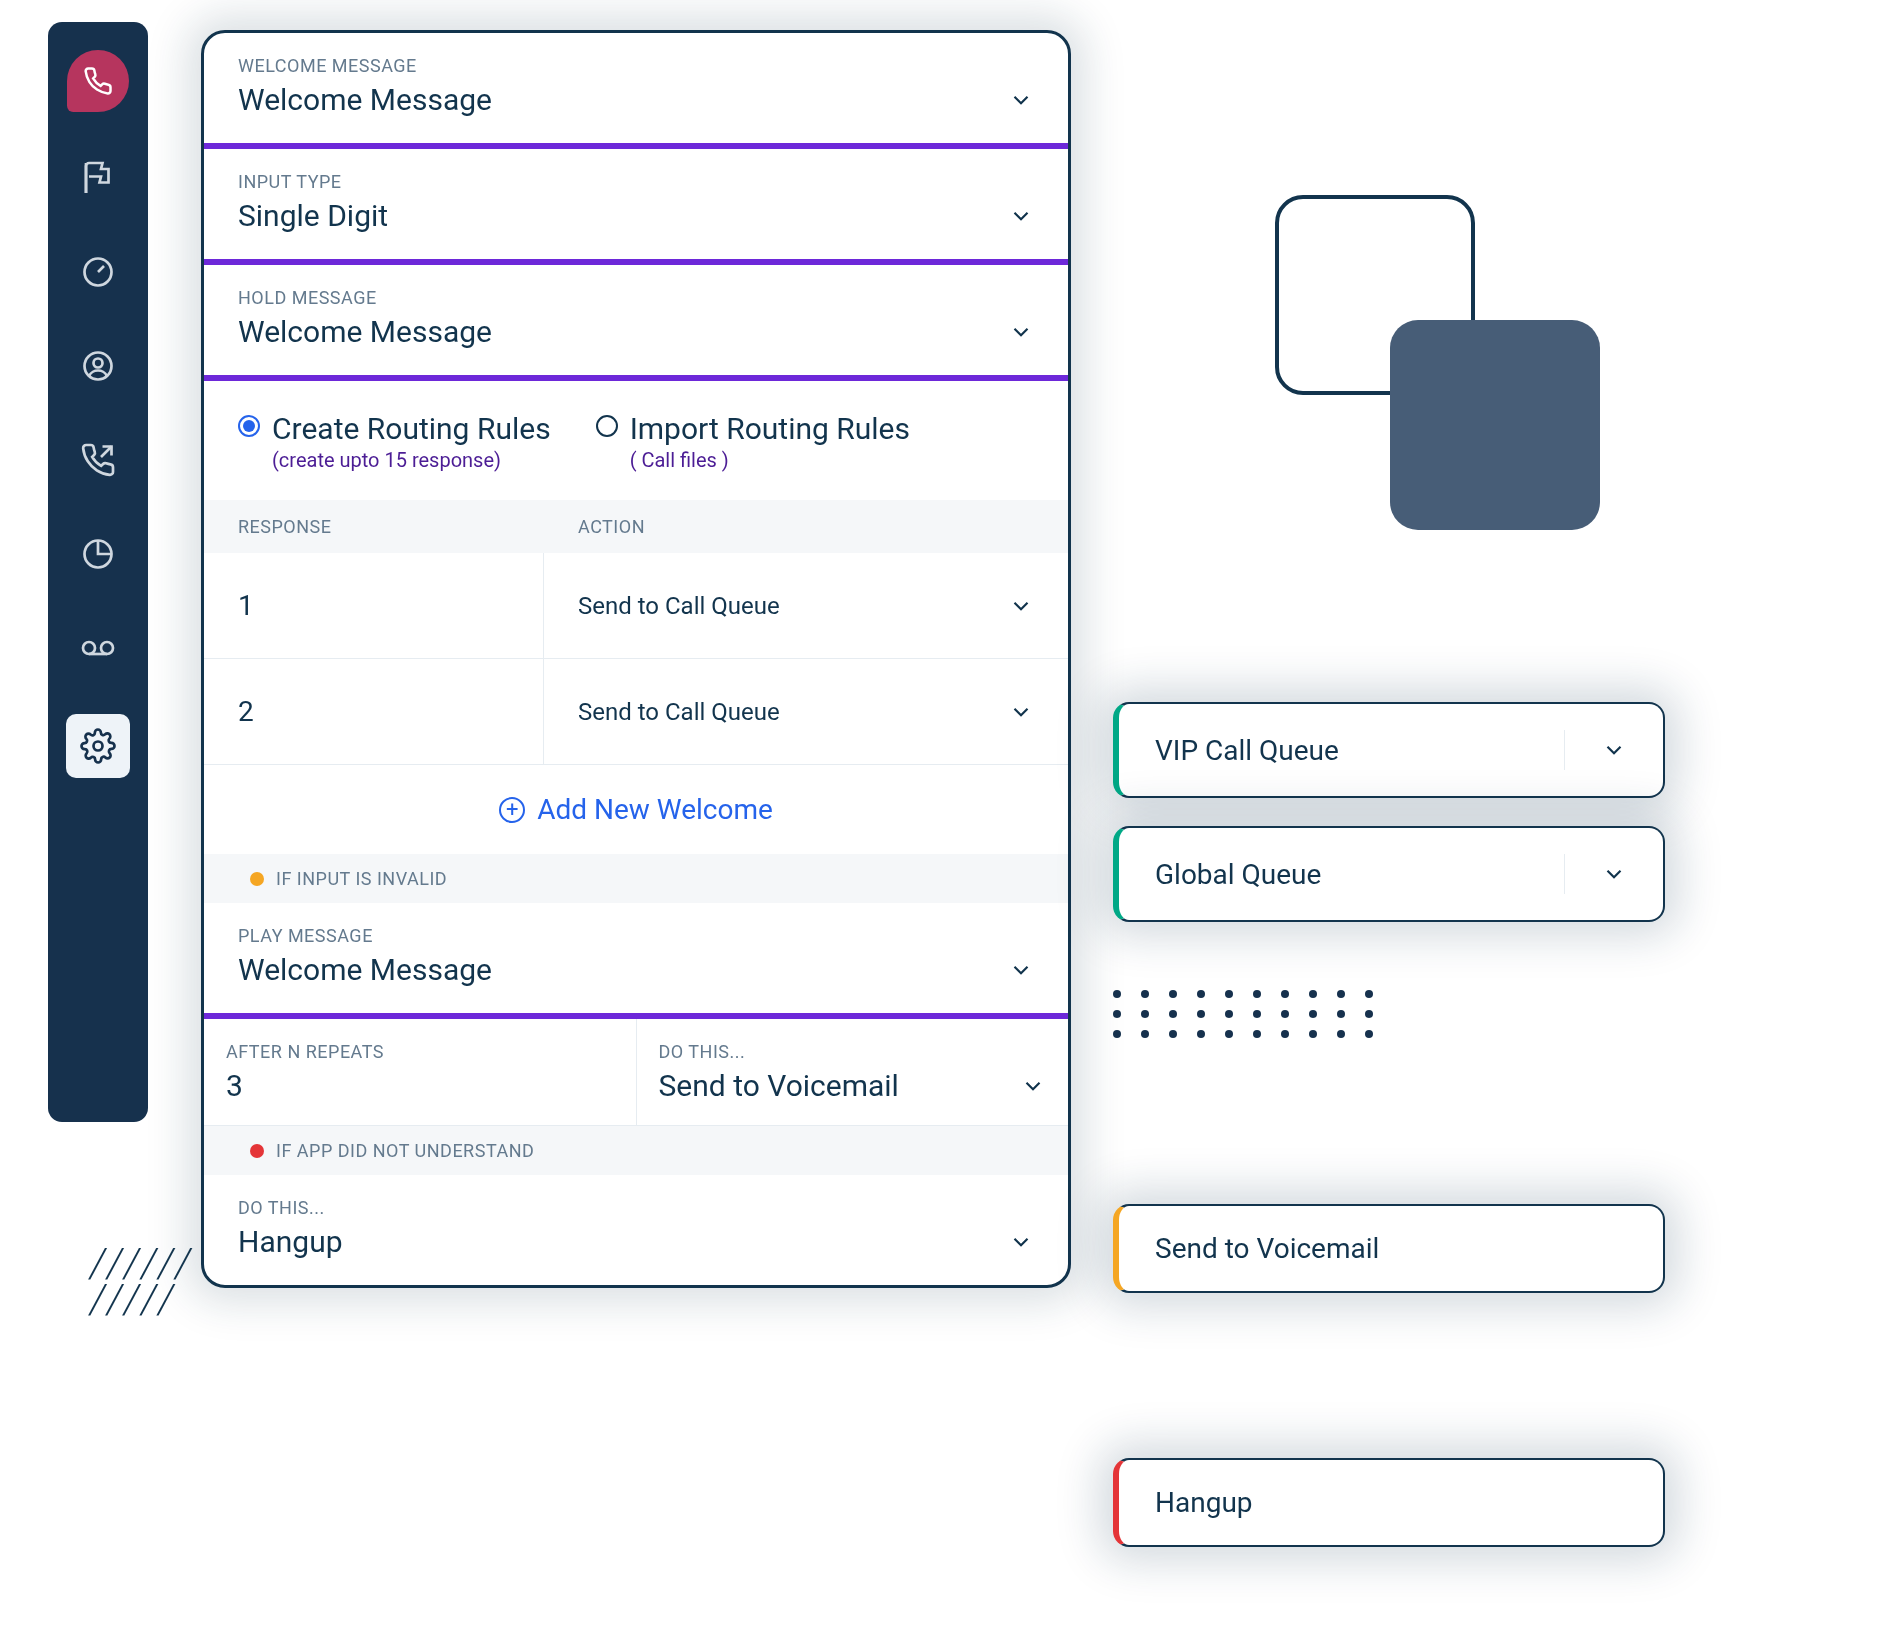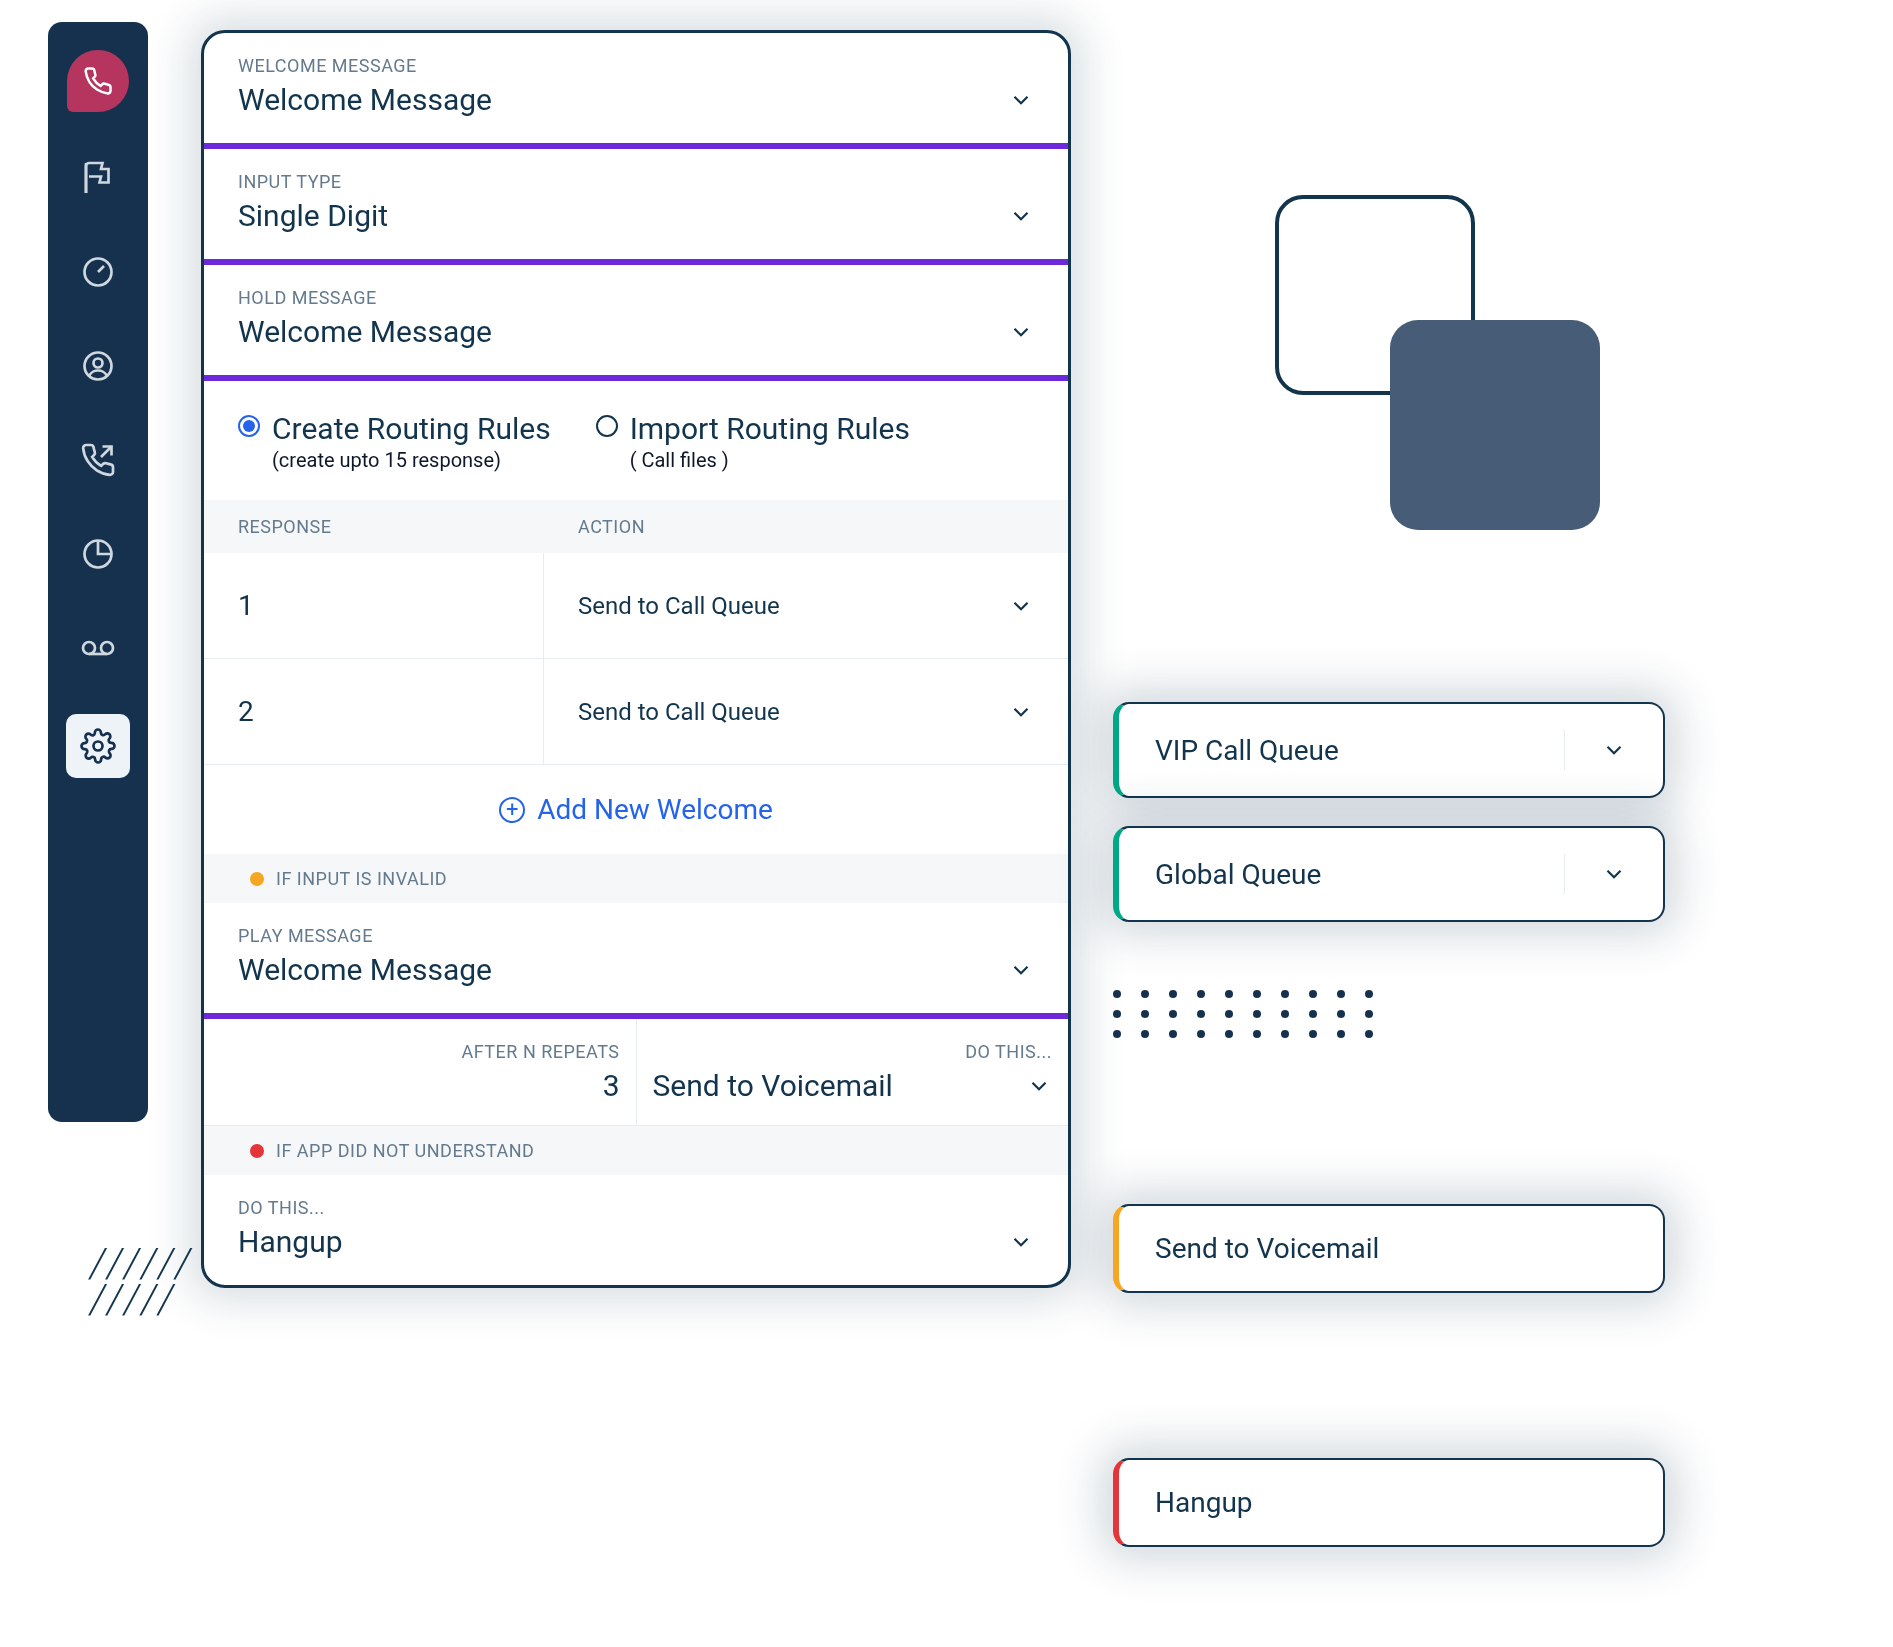--- a/index.html
+++ b/index.html
@@ -110,21 +110,21 @@
     width: 12px; height: 12px;
     background: #2563eb;
     border-radius: 50%;
   }
   .radio-text .main {
     font-size: 30px;
     color: #12344d;
   }
   .radio-text .sub {
     font-size: 20px;
-    color: #0f172a;
+    color: #4c1d95;
     margin-top: 2px;
   }
 
   
   .tbl-header {
     display: flex;
     background: #f5f7f9;
     padding: 16px 34px;
     font-size: 18px;
     color: #647a8e;
@@ -177,21 +177,21 @@
     color: #647a8e;
     text-transform: uppercase;
     display: flex; align-items: center; gap: 12px;
     letter-spacing: 0.5px;
   }
   .dot { width: 14px; height: 14px; border-radius: 50%; display: inline-block; }
   .dot.orange { background: #f5a623; }
   .dot.red { background: #e43538; }
 
   .split-row { display: flex; border-bottom: 1px solid #e6ecf1; }
-  .split-row .half { flex: 1; padding: 22px 16px; text-align: right; }
+  .split-row .half { flex: 1; padding: 22px 22px; }
   .split-row .half:first-child { border-right: 1px solid #e6ecf1; }
 
   
   .popout {
     position: absolute;
     width: 552px;
     background: #fff;
     border: 2.5px solid #12344d;
     border-radius: 16px;
     box-shadow: 0 0 44px 14px rgba(18,52,77,0.18);

